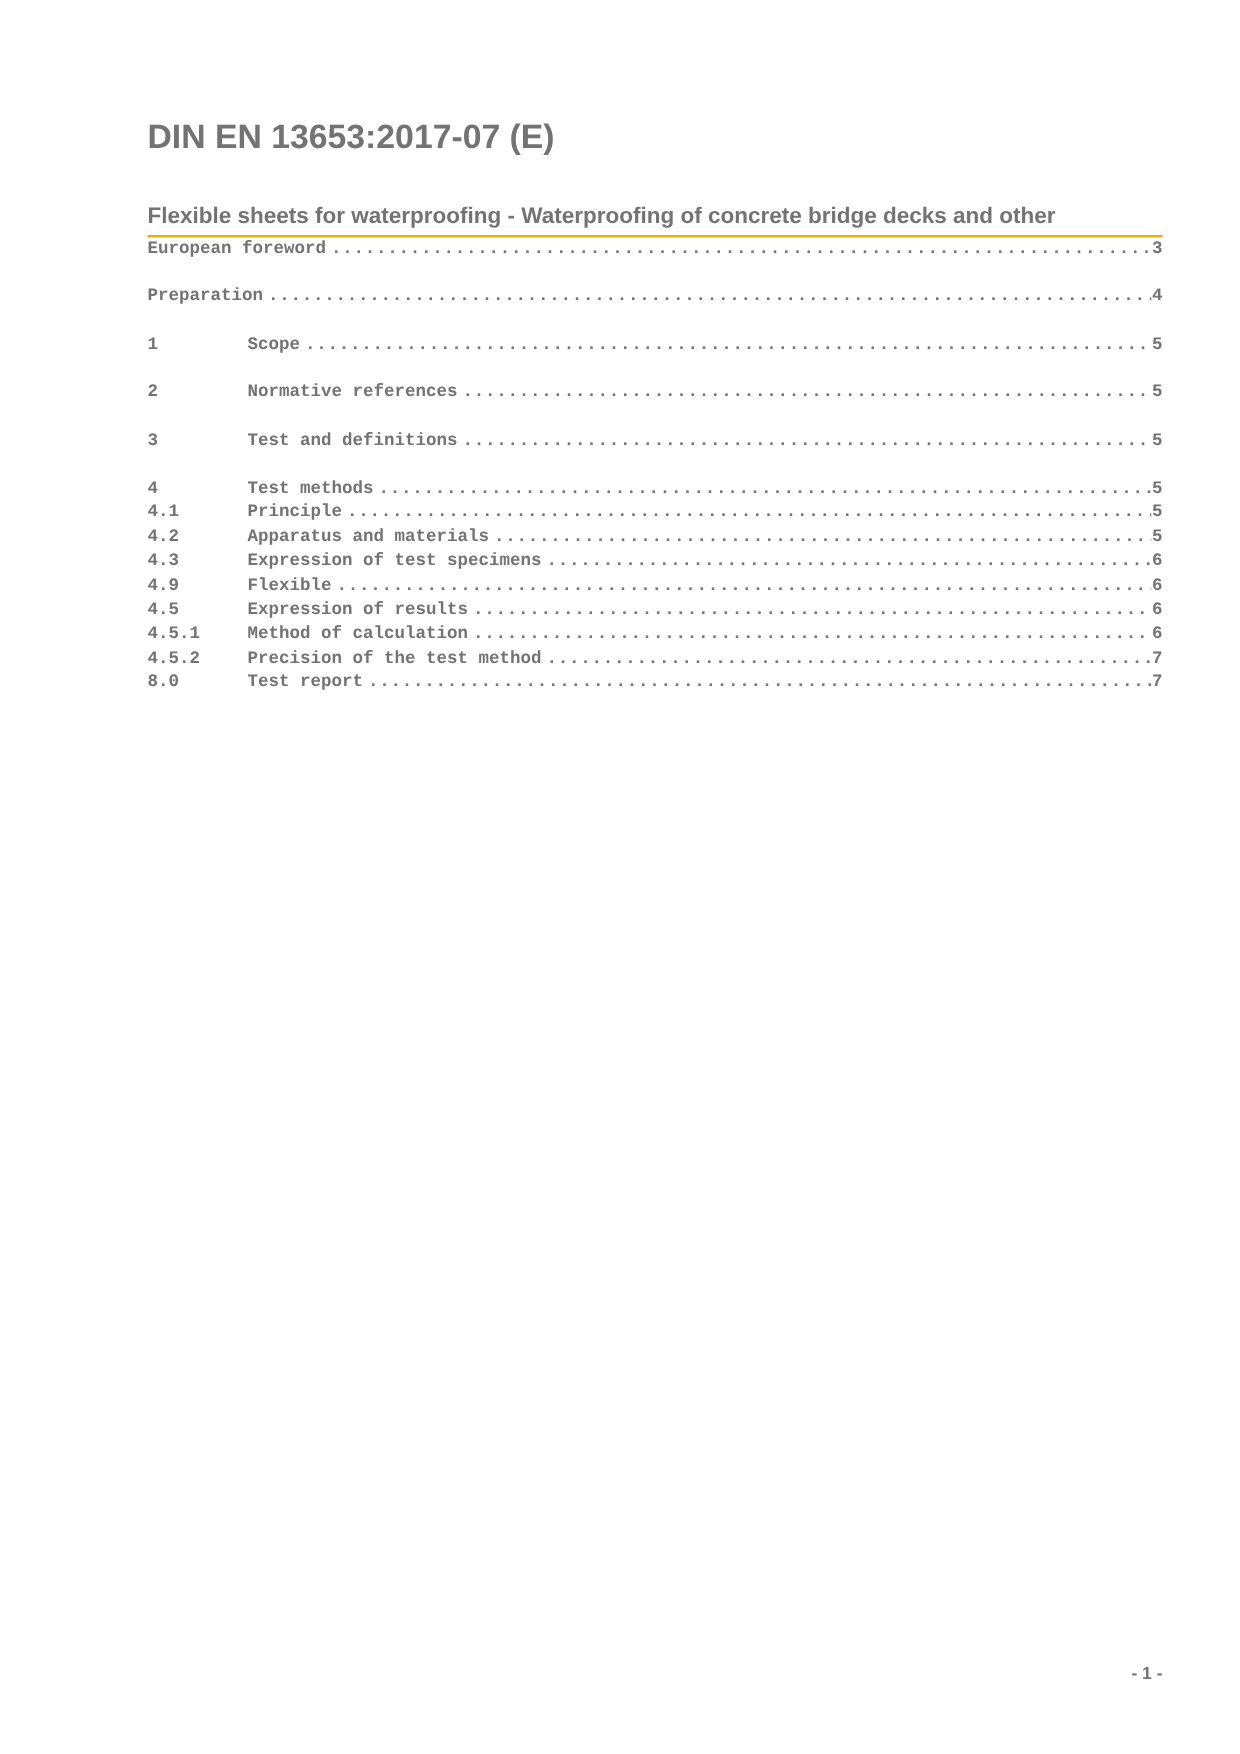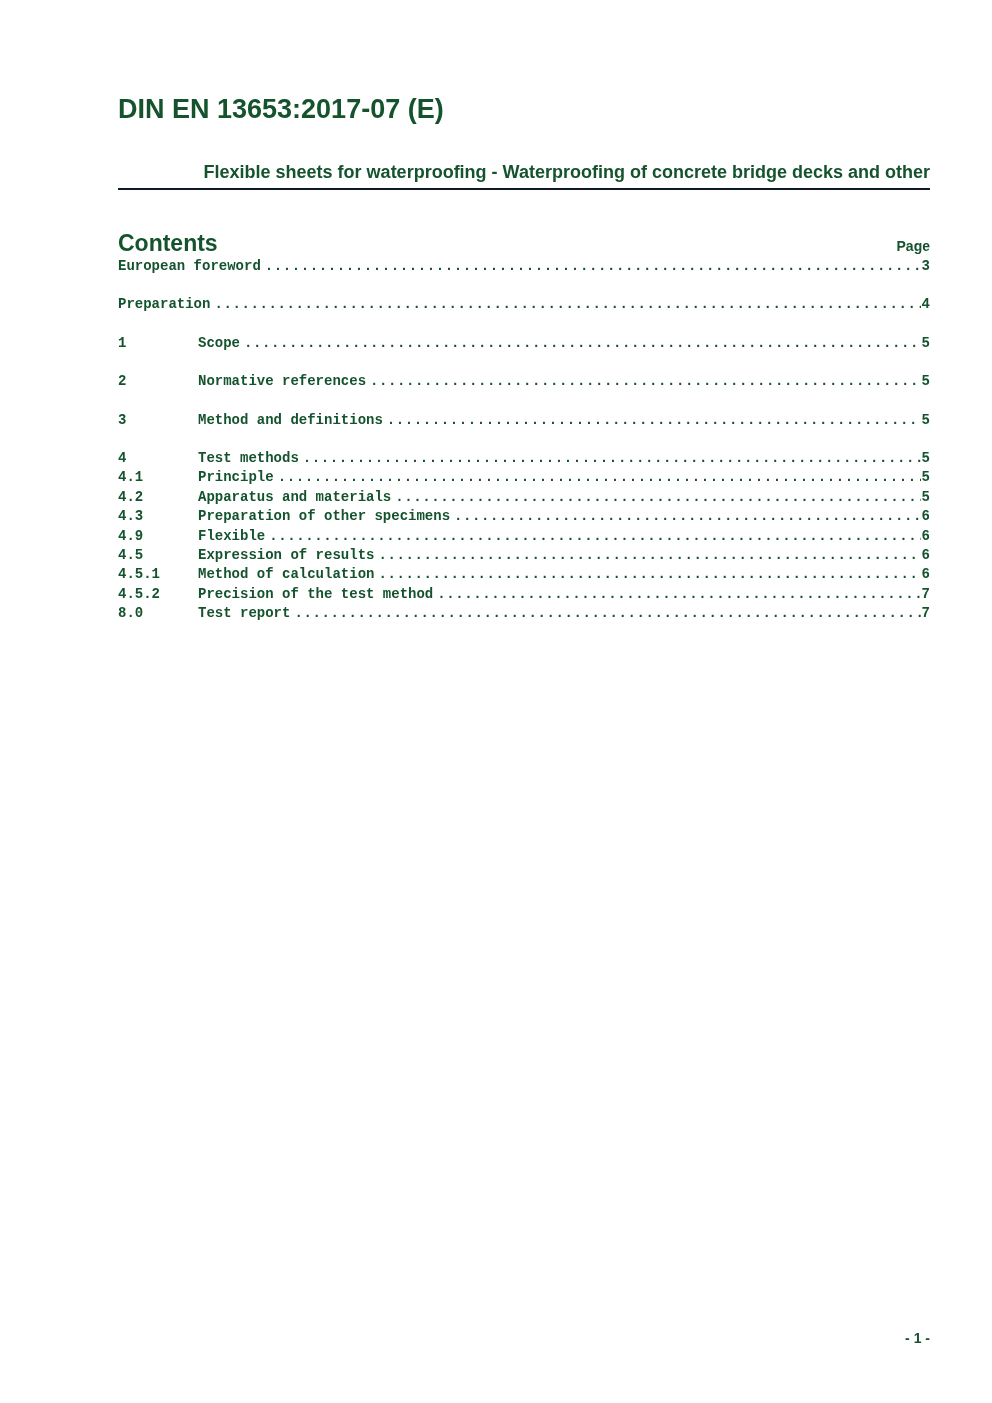--- a/index.html
+++ b/index.html
@@ -6,44 +6,43 @@
     margin: 0;
     padding: 0;
     background: #ffffff;
   }
   .page {
     position: relative;
     width: 992px;
     height: 1403px;
     background: #ffffff;
     font-family: "Liberation Sans", "DejaVu Sans", sans-serif;
-    color: #14532d;
+    color: #737373;
     overflow: hidden;
   }
   .content {
     position: absolute;
     left: 118px;
     right: 62px;
     top: 0;
   }
   .doc-code {
     margin: 93px 0 0 0;
     font-size: 27px;
     line-height: 32px;
     font-weight: bold;
     letter-spacing: 0px;
   }
   .subtitle {
     margin-top: 36px;
     font-size: 18px;
     line-height: 23px;
     font-weight: bold;
-    border-bottom: 2px solid #0f172a;
+    border-bottom: 2px solid #eab308;
     padding-bottom: 4px;
-    text-align: right;
   }
   .contents-row {
     margin-top: 40px;
     display: flex;
     justify-content: space-between;
     align-items: baseline;
   }
   .contents-heading {
     margin: 0;
     font-size: 23px;
@@ -104,24 +103,20 @@
 
 <div class="page">
   <div class="content">
 
     <h1 class="doc-code">DIN EN 13653:2017-07 (E)</h1>
 
     <div class="subtitle">
       <div>Flexible sheets for waterproofing - Waterproofing of concrete bridge decks and other</div>
     </div>
 
-    <div class="contents-row">
-      <h2 class="contents-heading">Contents</h2>
-      <span class="page-label">Page</span>
-    </div>
 
     <div class="toc" id="toc-list">
         <div class="toc-row top">
           <span class="toc-title">European foreword</span>
           <span class="toc-leader"></span>
           <span class="toc-page">3</span>
         </div>
         <div class="toc-row top">
           <span class="toc-title">Preparation</span>
           <span class="toc-leader"></span>
@@ -134,21 +129,21 @@
           <span class="toc-page">5</span>
         </div>
         <div class="toc-row top">
           <span class="toc-num">2</span>
           <span class="toc-title">Normative references</span>
           <span class="toc-leader"></span>
           <span class="toc-page">5</span>
         </div>
         <div class="toc-row top">
           <span class="toc-num">3</span>
-          <span class="toc-title">Method and definitions</span>
+          <span class="toc-title">Test and definitions</span>
           <span class="toc-leader"></span>
           <span class="toc-page">5</span>
         </div>
         <div class="toc-row top">
           <span class="toc-num">4</span>
           <span class="toc-title">Test methods</span>
           <span class="toc-leader"></span>
           <span class="toc-page">5</span>
         </div>
         <div class="toc-row">
@@ -158,21 +153,21 @@
           <span class="toc-page">5</span>
         </div>
         <div class="toc-row">
           <span class="toc-num">4.2</span>
           <span class="toc-title">Apparatus and materials</span>
           <span class="toc-leader"></span>
           <span class="toc-page">5</span>
         </div>
         <div class="toc-row">
           <span class="toc-num">4.3</span>
-          <span class="toc-title">Preparation of other specimens</span>
+          <span class="toc-title">Expression of test specimens</span>
           <span class="toc-leader"></span>
           <span class="toc-page">6</span>
         </div>
         <div class="toc-row">
           <span class="toc-num">4.9</span>
           <span class="toc-title">Flexible</span>
           <span class="toc-leader"></span>
           <span class="toc-page">6</span>
         </div>
         <div class="toc-row">

